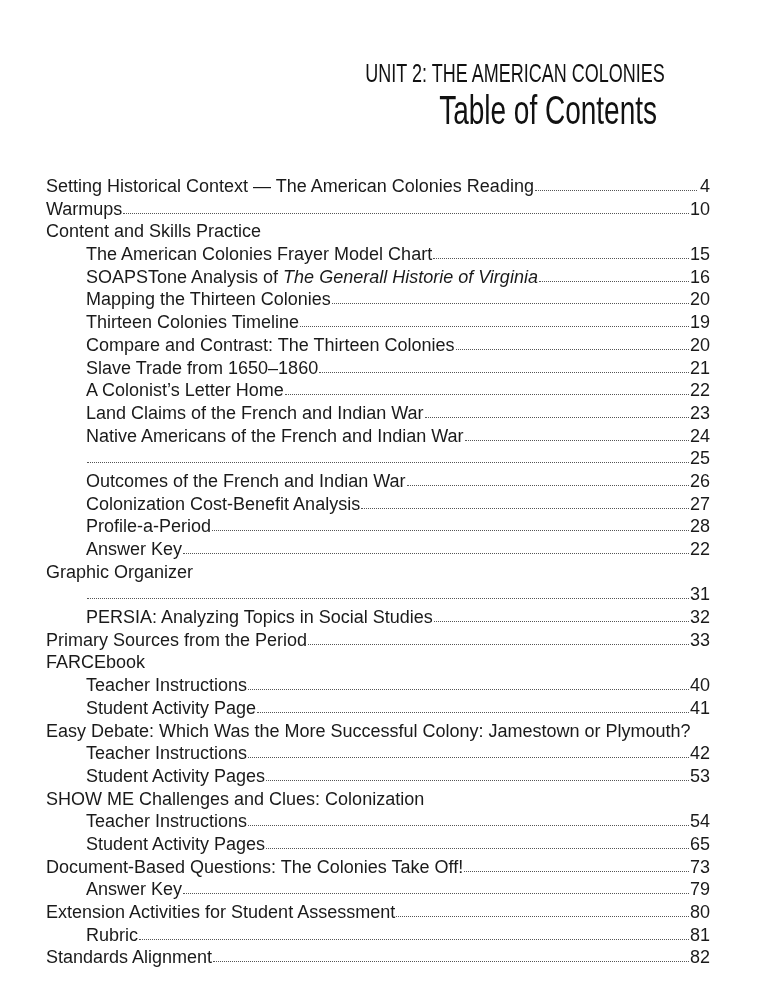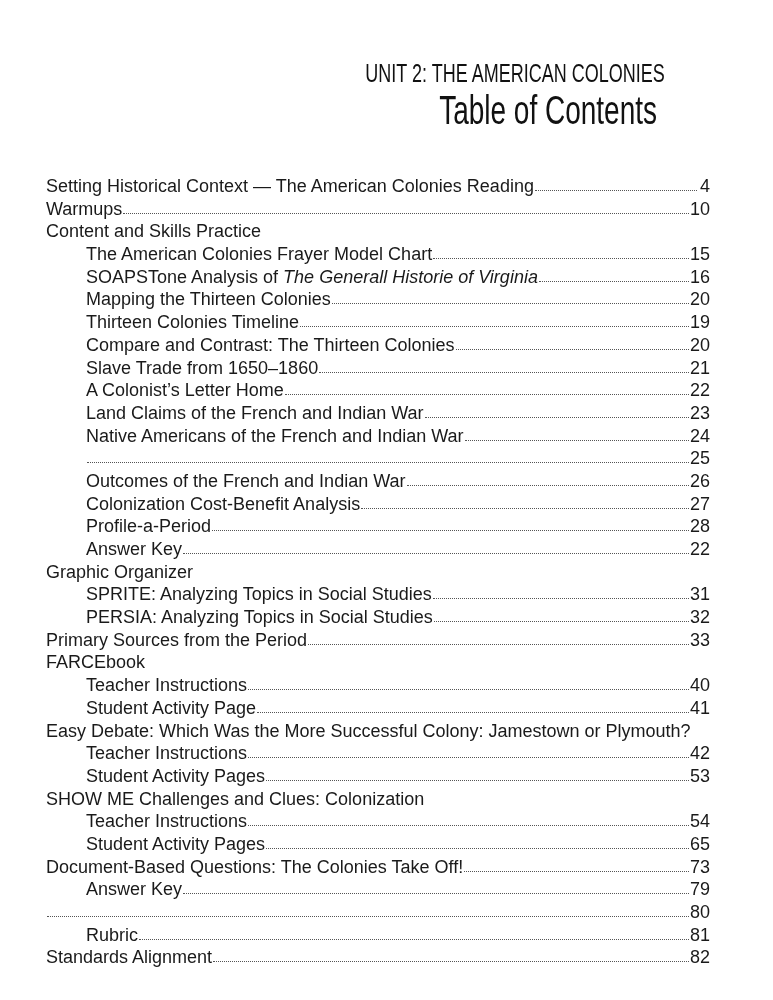--- a/index.html
+++ b/index.html
@@ -121,21 +121,20 @@
     </div>
     <div class="entry level-2">
       <span class="label">Answer Key</span>
       <span class="leader"></span>
       <span class="page">22</span>
     </div>
     <div class="entry level-1 no-page">
       <span class="label">Graphic Organizer</span>
     </div>
     <div class="entry level-2">
-      <span class="label">SPRITE: Analyzing Topics in Social Studies</span>
       <span class="leader"></span>
       <span class="page">31</span>
     </div>
     <div class="entry level-2">
       <span class="label">PERSIA: Analyzing Topics in Social Studies</span>
       <span class="leader"></span>
       <span class="page">32</span>
     </div>
     <div class="entry level-1">
       <span class="label">Primary Sources from the Period</span>
@@ -185,20 +184,21 @@
       <span class="label">Document-Based Questions: The Colonies Take Off!</span>
       <span class="leader"></span>
       <span class="page">73</span>
     </div>
     <div class="entry level-2">
       <span class="label">Answer Key</span>
       <span class="leader"></span>
       <span class="page">79</span>
     </div>
     <div class="entry level-1">
+      <span class="label">Extension Activities for Student Assessment</span>
       <span class="leader"></span>
       <span class="page">80</span>
     </div>
     <div class="entry level-2">
       <span class="label">Rubric</span>
       <span class="leader"></span>
       <span class="page">81</span>
     </div>
     <div class="entry level-1">
       <span class="label">Standards Alignment</span>

